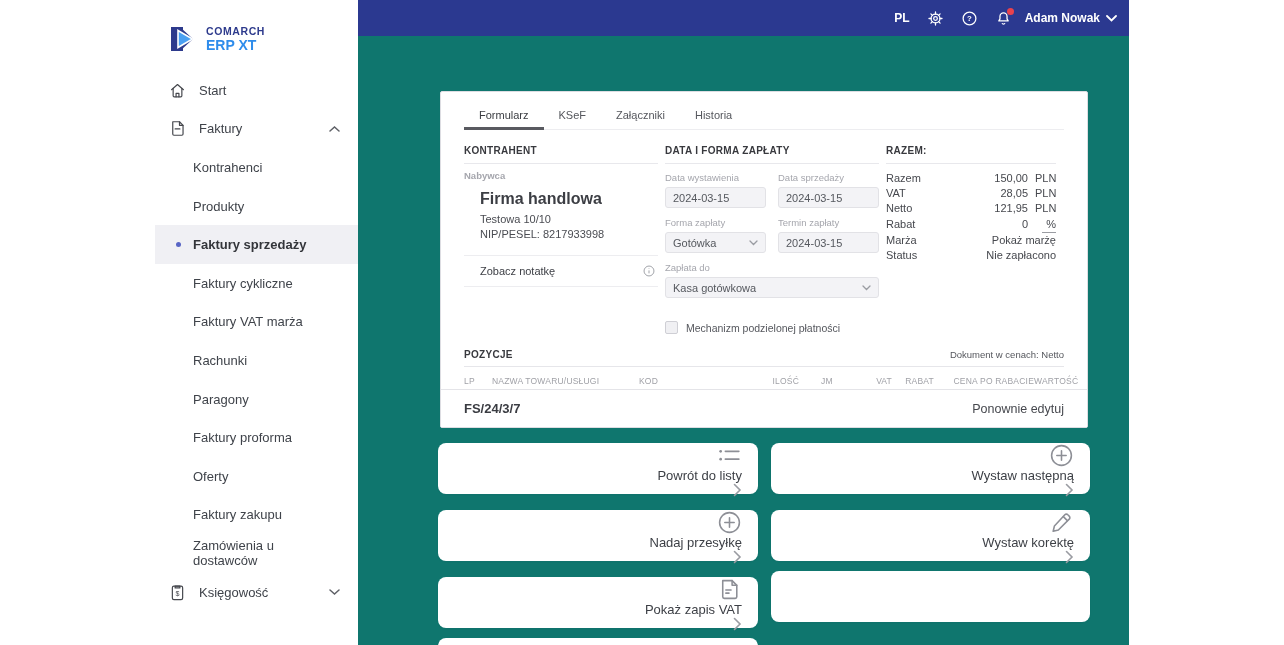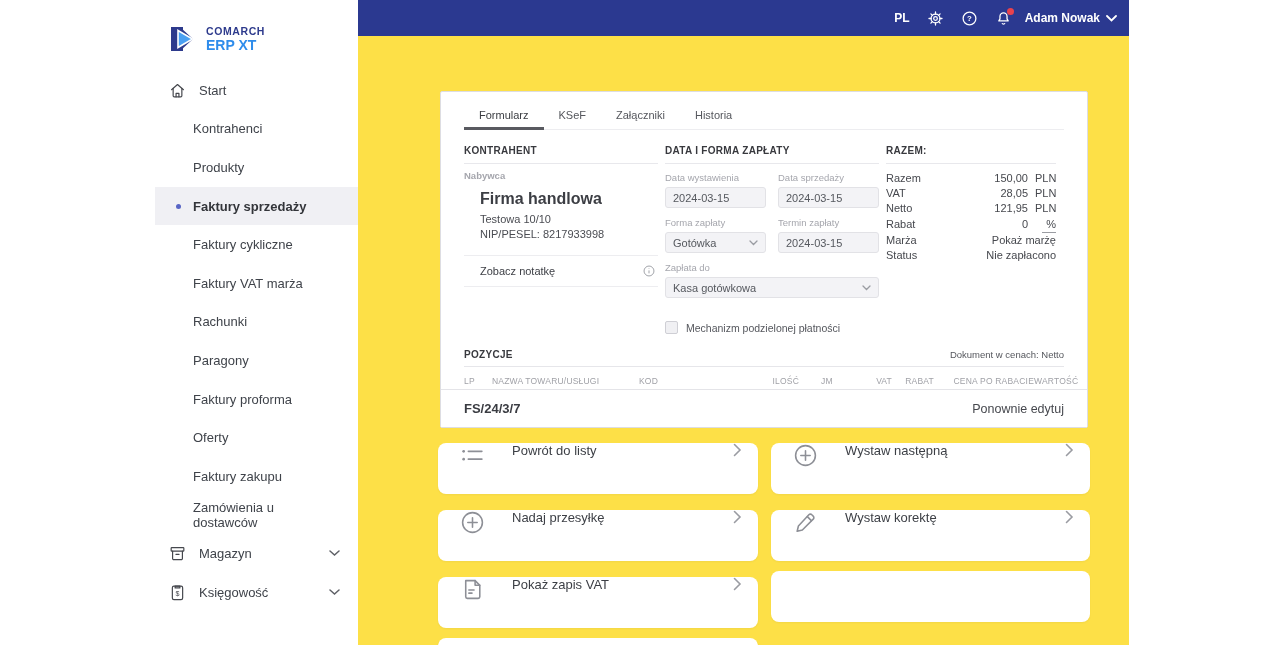--- a/index.html
+++ b/index.html
@@ -24,21 +24,21 @@
   
   .topbar { position:absolute; left:358px; top:0; width:771px; height:36px; background:#2b3990; display:flex; align-items:center; justify-content:flex-end; padding-right:12px; color:#ffffff; z-index:1; }
   .tb-item { margin-left:17px; display:flex; align-items:center; }
   .tb-lang { font-size:12px; font-weight:700; }
   .tb-icon { width:17px; height:17px; color:#ffffff; position:relative; }
   .tb-bell-dot { position:absolute; right:-2px; top:-2px; width:7px; height:7px; border-radius:50%; background:#e8424d; }
   .tb-user { font-size:12px; font-weight:700; margin-left:13px; }
   .tb-chev { margin-left:6px; }
 
   
-  .main { position:absolute; left:358px; top:36px; width:771px; height:609px; background:#fde047; }
+  .main { position:absolute; left:358px; top:36px; width:771px; height:609px; background:#0f766e; }
 
   .card { position:absolute; left:82px; top:55px; width:648px; height:337px; background:#ffffff; border:1px solid #dddde2; border-radius:2px; }
 
   .tabs { display:flex; margin:0 23px; padding-top:9px; border-bottom:1px solid #ededf0; }
   .tab { font-size:11px; color:#55575d; padding:8px 15px 6px; border-bottom:3px solid transparent; margin-bottom:-1px; cursor:pointer; }
   .tab.active { border-bottom-color:#595a60; color:#3a3c41; }
 
   .cols { display:flex; gap:7px; margin:15px 23px 0; }
   .col-k { width:194px; } .col-p { width:214px; } .col-t { width:170px; }
   .sec-head { font-size:10px; font-weight:700; letter-spacing:.3px; color:#38393e; padding-bottom:7px; border-bottom:1px solid #e8e8ec; }
@@ -76,21 +76,21 @@
   .poz-cols span { font-size:8.5px; color:#a0a1a7; letter-spacing:.2px; }
   .poz-row { padding:7px 0 10px; border-bottom:1px solid #e6e6ea; }
   .poz-row span { font-size:11px; color:#46484e; }
   .ta-r { text-align:right; } .pl-22 { padding-left:22px; }
 
   .card-footer { position:absolute; left:0; right:0; bottom:0; height:38px; border-top:1px solid #e4e4e8; display:flex; align-items:center; padding:0 23px; background:#fff; }
   .doc-number { font-size:13px; font-weight:700; color:#3a3c42; }
   .edit-link { margin-left:auto; font-size:12.5px; color:#46484e; cursor:pointer; }
 
   .actions { position:absolute; left:80px; top:407px; width:652px; display:grid; grid-template-columns:320px 319px; column-gap:13px; row-gap:16px; }
-  .action { height:51px; background:#ffffff; border-radius:8px; display:flex; align-items:flex-start; padding:0 16px 13px 22px; position:relative; cursor:pointer; box-shadow:0 1px 2px rgba(40,45,60,.05); }
+  .action { height:51px; background:#ffffff; border-radius:8px; display:flex; align-items:flex-end; padding:0 16px 0 22px; position:relative; cursor:pointer; box-shadow:0 1px 2px rgba(40,45,60,.05);flex-direction:column; }
   .a-icon { width:25px; height:25px; color:#8d8f96; flex:0 0 auto; }
   .a-label { font-size:13px; color:#3c3f45; margin-left:27px; }
   .a-chev { margin-left:auto; color:#9a9ca2; }
   .ring { position:absolute; left:12px; top:3px; width:239px; height:44px; border:4px solid #f47b1f; border-radius:23px; pointer-events:none; }
   .action.stub { margin-top:-6px; }
 
   svg { display:block; }
 </style>
 </head>
 <body>
@@ -117,20 +117,35 @@
         <span class="si-icon">
           <svg viewBox="0 0 24 24" width="19" height="19" fill="none" stroke="currentColor" stroke-width="1.5" stroke-linecap="round" stroke-linejoin="round">
               <path d="M4.5 11 L12 4.5 L19.5 11"></path>
               <path d="M6.5 9.4 V18.6 a1.4 1.4 0 0 0 1.4 1.4 h8.2 a1.4 1.4 0 0 0 1.4-1.4 V9.4"></path>
               <path d="M10.2 20 v-4.4 h3.6 V20"></path>
             </svg>
         </span>
         <span>Start</span>
       </div>
 
+      <div class="side-item">
+        <span class="si-icon">
+          <svg viewBox="0 0 24 24" width="19" height="19" fill="none" stroke="currentColor" stroke-width="1.5" stroke-linecap="round" stroke-linejoin="round">
+              <path d="M6 3.5 h8.5 L19 8 v11 a1.5 1.5 0 0 1 -1.5 1.5 h-10 A1.5 1.5 0 0 1 6 19 z"></path>
+              <path d="M14.5 3.5 V8 H19"></path>
+              <path d="M9 12.5 h6"></path>
+            </svg>
+        </span>
+        <span>Faktury</span>
+        <span class="chev">
+          <svg width="11" height="6" viewBox="0 0 11 6" fill="none" stroke="currentColor" stroke-width="1.5" stroke-linecap="round">
+              <polyline points="1,5 5.5,1 10,5"></polyline>
+            </svg>
+        </span>
+      </div>
 
       <div class="side-item child">
         <span>Kontrahenci</span>
       </div>
       <div class="side-item child">
         <span>Produkty</span>
       </div>
       <div class="side-item child selected">
         <span class="bullet"></span>
         <span>Faktury sprzedaży</span>
@@ -153,35 +168,20 @@
       <div class="side-item child">
         <span>Oferty</span>
       </div>
       <div class="side-item child">
         <span>Faktury zakupu</span>
       </div>
       <div class="side-item child">
         <span>Zamówienia u dostawców</span>
       </div>
 
-      <div class="side-item">
-        <span class="si-icon">
-          <svg viewBox="0 0 24 24" width="19" height="19" fill="none" stroke="currentColor" stroke-width="1.5" stroke-linecap="round" stroke-linejoin="round">
-              <rect x="4" y="4.5" width="16" height="4.5" rx="0.8"></rect>
-              <path d="M5.8 9 v9.2 A1.6 1.6 0 0 0 7.4 19.8 h9.2 a1.6 1.6 0 0 0 1.6 -1.6 V9"></path>
-              <path d="M10 13 h4"></path>
-            </svg>
-        </span>
-        <span>Magazyn</span>
-        <span class="chev">
-          <svg width="11" height="6" viewBox="0 0 11 6" fill="none" stroke="currentColor" stroke-width="1.5" stroke-linecap="round">
-              <polyline points="1,1 5.5,5 10,1"></polyline>
-            </svg>
-        </span>
-      </div>
 
       <div class="side-item">
         <span class="si-icon">
           <svg viewBox="0 0 24 24" width="19" height="19" fill="none" stroke="currentColor" stroke-width="1.5" stroke-linecap="round" stroke-linejoin="round">
               <rect x="5.5" y="4" width="13" height="17" rx="2"></rect>
               <path d="M9 4 h6 v2.2 H9 z"></path>
               <text x="12" y="16.5" text-anchor="middle" font-size="9" stroke="none" fill="currentColor" font-family="inherit">$</text>
             </svg>
         </span>
         <span>Księgowość</span>

